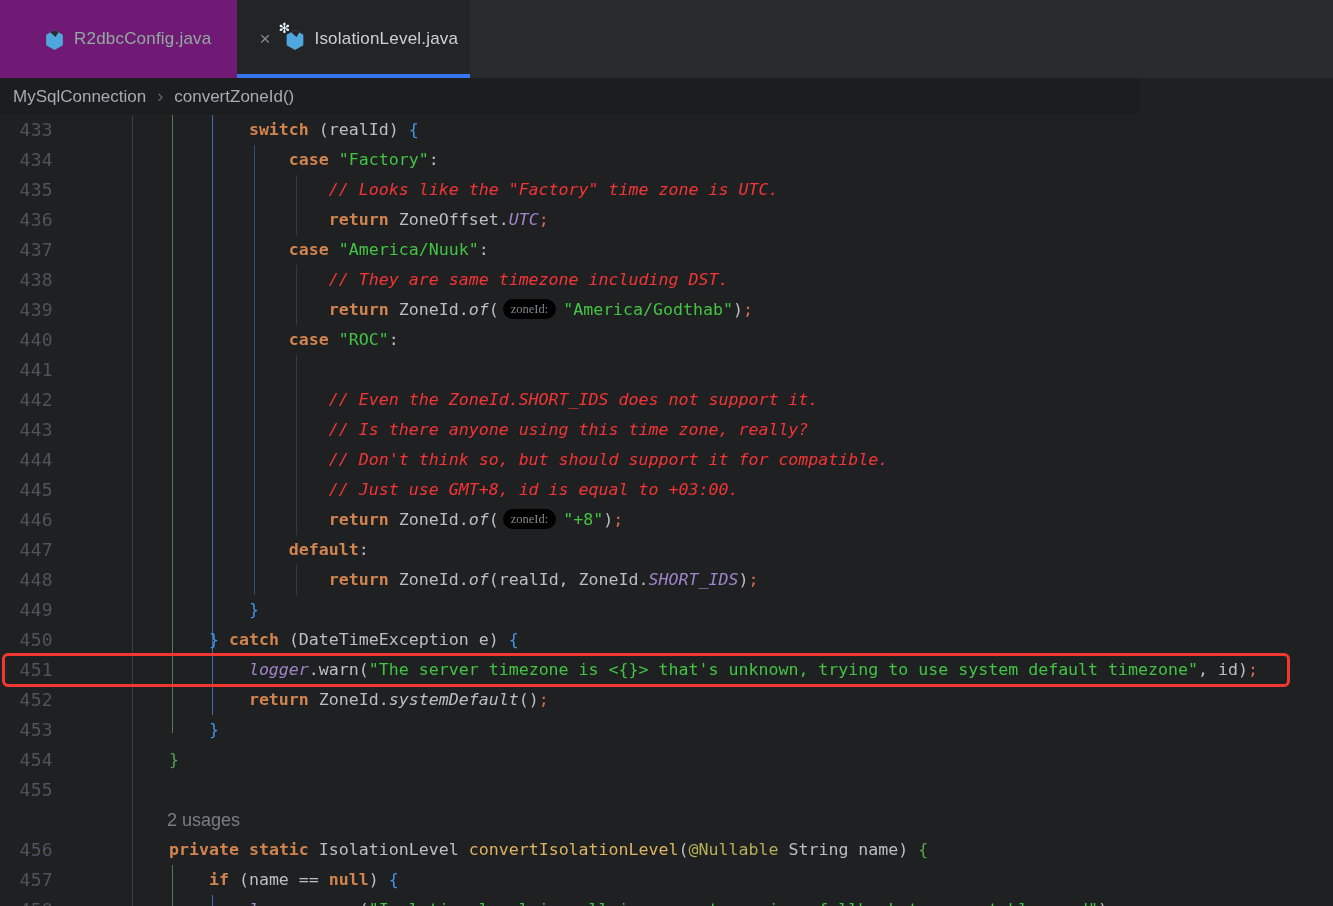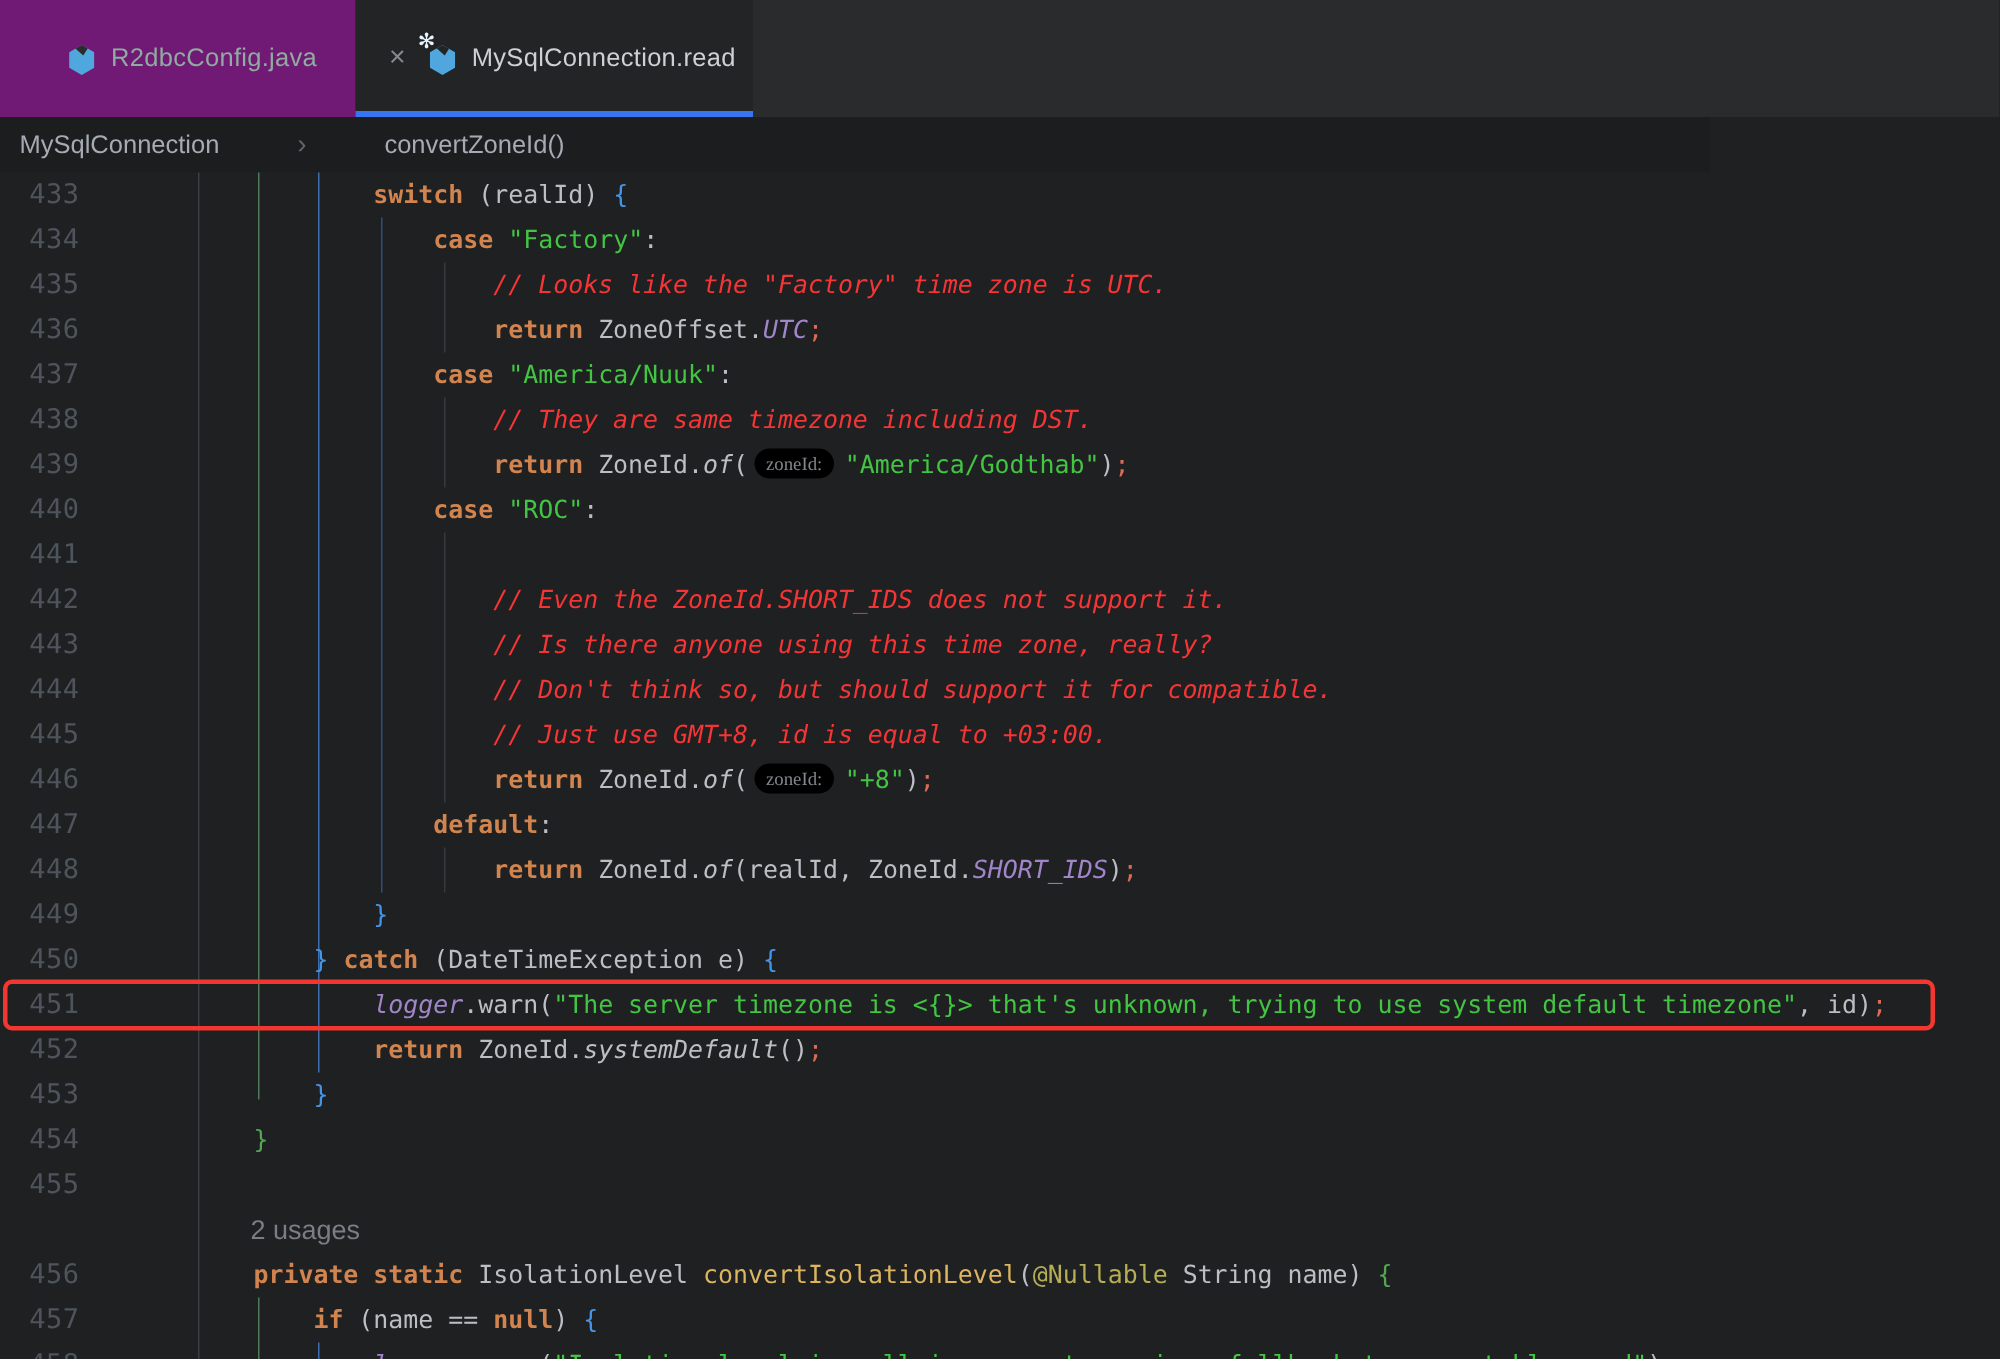--- a/index.html
+++ b/index.html
@@ -24,21 +24,21 @@
           clip-path:polygon(50% 0, 94% 24%, 94% 76%, 50% 100%, 6% 76%, 6% 24%); }
   .cube::after { content:""; position:absolute; left:4px; top:0; width:0; height:0;
                  border-left:6px solid transparent; border-right:6px solid transparent;
                  border-top:7px solid #292B2D; transform:rotate(-8deg); }
   .tab.active .cube::after { border-top-color:#222426; }
   .snowflake { position:absolute; left:-6px; top:-8px; font-family:"DejaVu Sans", sans-serif;
                font-size:14px; color:#EAF4FD; text-shadow:0 0 2px #222426; z-index:2; }
 
   
   .breadcrumbs { width:1140px; height:37px; background:#1B1D1F; display:flex;
-                 align-items:center; padding-left:13px;gap:41px; }
+                 align-items:center; padding-left:13px; }
   .crumb { font-size:17px; color:#A6ABB3; }
   .crumb-sep { color:#63666B; font-size:18px; margin:0 11px; }
 
   
   .editor { position:relative; width:1333px; height:791px; background:#1E2022;
             font-family:"DejaVu Sans Mono", monospace; font-size:16.6px; }
   .guides { position:absolute; left:0; top:0; width:100%; height:100%; pointer-events:none; }
   .guide { position:absolute; width:1px; }
   .row { position:relative; display:flex; height:30px; line-height:30px; }
   .ln { flex:none; width:53px; text-align:right; color:#4E545B;
@@ -74,21 +74,21 @@
         <span class="cube"></span>
       </span>
     <span class="tab-label">R2dbcConfig.java</span>
   </div>
   <div class="tab active">
     <span class="tab-close">×</span>
     <span class="cube-wrap">
       <span class="cube"></span>
       <span class="snowflake">✻</span>
     </span>
-    <span class="tab-label">MySqlConnection.read</span>
+    <span class="tab-label">IsolationLevel.java</span>
     <div class="underline"></div>
   </div>
 </div>
 
 <div class="breadcrumbs">
   <span class="crumb">MySqlConnection</span>
   <span class="crumb-sep">›</span>
   <span class="crumb">convertZoneId()</span>
 </div>
 

